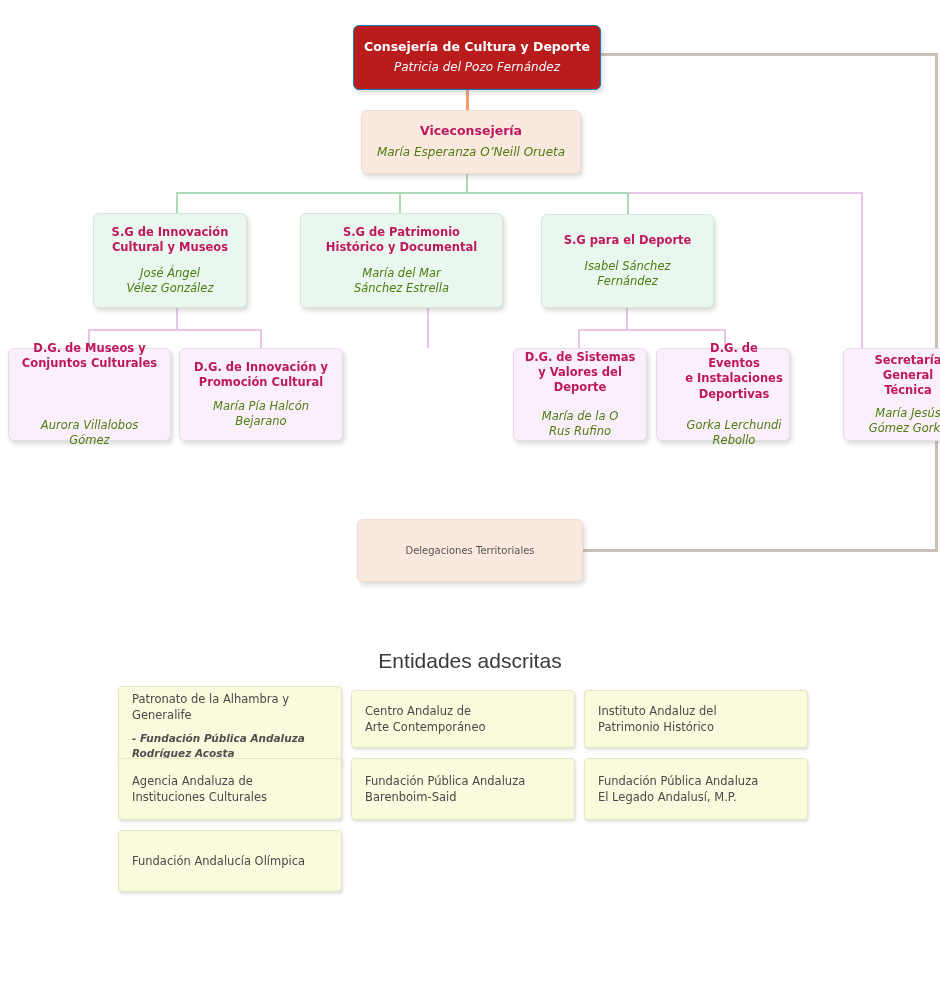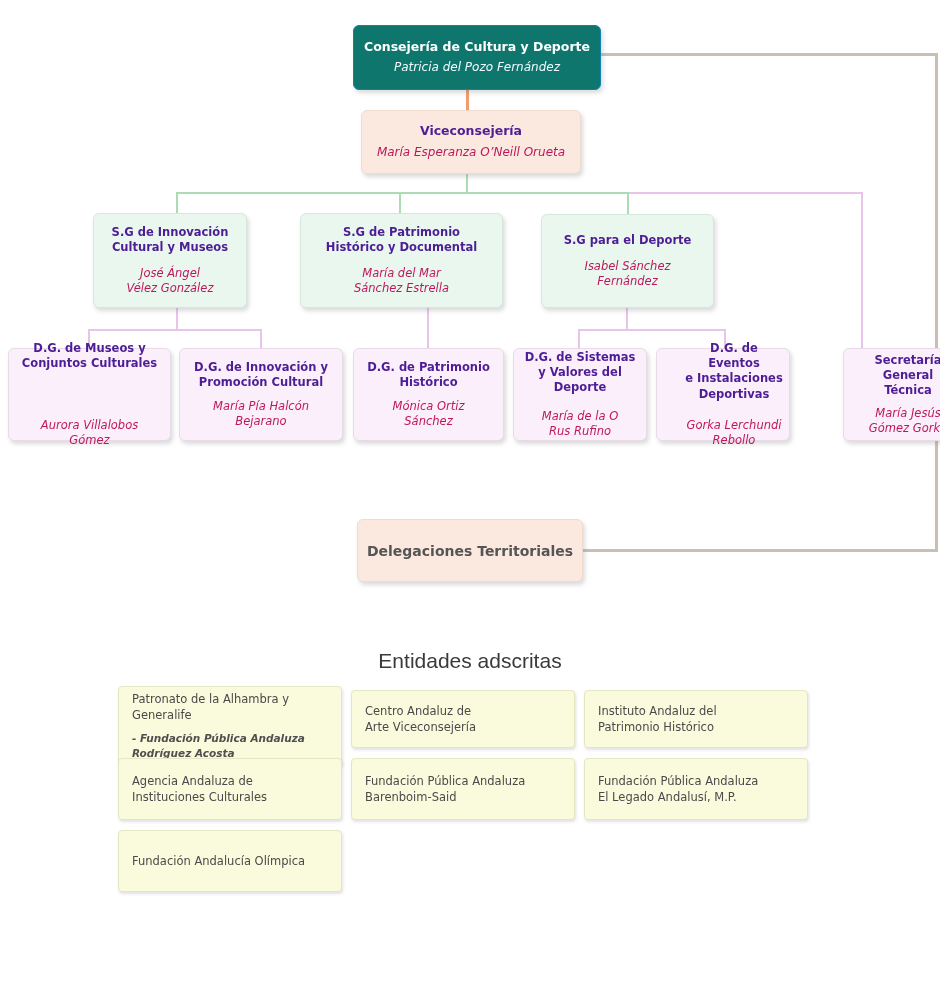--- a/index.html
+++ b/index.html
@@ -13,32 +13,32 @@
   .c-green{background:#abdcb5;}
   .c-purple{background:#e9c4ea;}
   .c-gray{background:#c9c0b5;}
   
   .node{
     position:absolute;border-radius:6px;box-sizing:border-box;
     display:flex;flex-direction:column;align-items:center;justify-content:center;
     text-align:center;padding:6px;
     box-shadow:2px 3px 4px rgba(110,110,110,0.25);
   }
-  .node-title{font-weight:bold;font-size:11.5px;line-height:1.32;color:#4c1d95;white-space:pre-line;}
-  .node-name{font-style:italic;font-size:11.5px;line-height:1.32;color:#be185d;white-space:pre-line;margin-top:11px;}
-  .node-blue{background:#0f766e;border:1px solid #1081b4;}
+  .node-title{font-weight:bold;font-size:11.5px;line-height:1.32;color:#be185d;white-space:pre-line;}
+  .node-name{font-style:italic;font-size:11.5px;line-height:1.32;color:#4d7c0f;white-space:pre-line;margin-top:11px;}
+  .node-blue{background:#b91c1c;border:1px solid #1081b4;}
   .node-blue .node-title{color:#ffffff;font-size:12.5px;}
   .node-blue .node-name{color:#f2fbff;margin-top:5px;font-size:12px;}
   .node-peach{background:#fbe9df;border:1px solid #efdcd0;}
   .node-peach .node-name{margin-top:6px;font-size:12px;}
   .node-peach .node-title{font-size:12.5px;}
   .node-green{background:#eaf7ee;border:1px solid #d6e8da;}
   .node-purple{background:#fbeffb;border:1px solid #e8dbe8;}
   .node-purple .node-name{margin-top:8px;}
-  .node-plain-label{font-size:14px;color:#555555;font-weight:bold;}
+  .node-plain-label{font-size:10px;color:#555555;}
   
   .entities-heading{
     position:absolute;left:0;top:649px;width:940px;text-align:center;
     font-family:"Liberation Sans",sans-serif;font-size:21px;color:#3a3a3a;
   }
   .entity{
     position:absolute;background:#fafadd;border:1px solid #e4e8c2;border-radius:4px;
     box-sizing:border-box;display:flex;flex-direction:column;justify-content:center;
     align-items:flex-start;text-align:left;padding:6px 10px 6px 13px;
     box-shadow:1px 2px 3px rgba(140,140,140,0.25);
@@ -112,26 +112,20 @@
 Conjuntos Culturales</div>
     <div class="node-name">Aurora Villalobos
 Gómez</div>
   </div>
   <div class="node node-purple" style="left:179px;top:348px;width:164px;height:93px;">
     <div class="node-title">D.G. de Innovación y
 Promoción Cultural</div>
     <div class="node-name">María Pía Halcón
 Bejarano</div>
   </div>
-  <div class="node node-purple" style="left:353px;top:348px;width:151px;height:93px;">
-    <div class="node-title">D.G. de Patrimonio
-Histórico</div>
-    <div class="node-name">Mónica Ortiz
-Sánchez</div>
-  </div>
   <div class="node node-purple" style="left:513px;top:348px;width:134px;height:93px;gap:8px;">
     <div class="node-title">D.G. de Sistemas
 y Valores del
 Deporte</div>
     <div class="node-name" style="margin-top:5px;">María de la O
 Rus Rufino</div>
   </div>
   <div class="node node-purple" style="left:656px;top:348px;width:134px;height:93px;padding-left:28px;">
     <div class="node-title">D.G. de Eventos
 e Instalaciones
@@ -152,21 +146,21 @@
 
   <div class="entities-heading">Entidades adscritas</div>
 
   <div class="entity" style="left:118px;top:686px;width:224px;height:80px;">
     <div class="entity-title">Patronato de la Alhambra y Generalife</div>
     <div class="entity-sub">- Fundación Pública Andaluza
 Rodríguez Acosta</div>
   </div>
   <div class="entity" style="left:351px;top:690px;width:224px;height:58px;">
     <div class="entity-title">Centro Andaluz de
-Arte Viceconsejería</div>
+Arte Contemporáneo</div>
   </div>
   <div class="entity" style="left:584px;top:690px;width:224px;height:58px;">
     <div class="entity-title">Instituto Andaluz del
 Patrimonio Histórico</div>
   </div>
   <div class="entity" style="left:118px;top:758px;width:224px;height:62px;">
     <div class="entity-title">Agencia Andaluza de
 Instituciones Culturales</div>
   </div>
   <div class="entity" style="left:351px;top:758px;width:224px;height:62px;">

